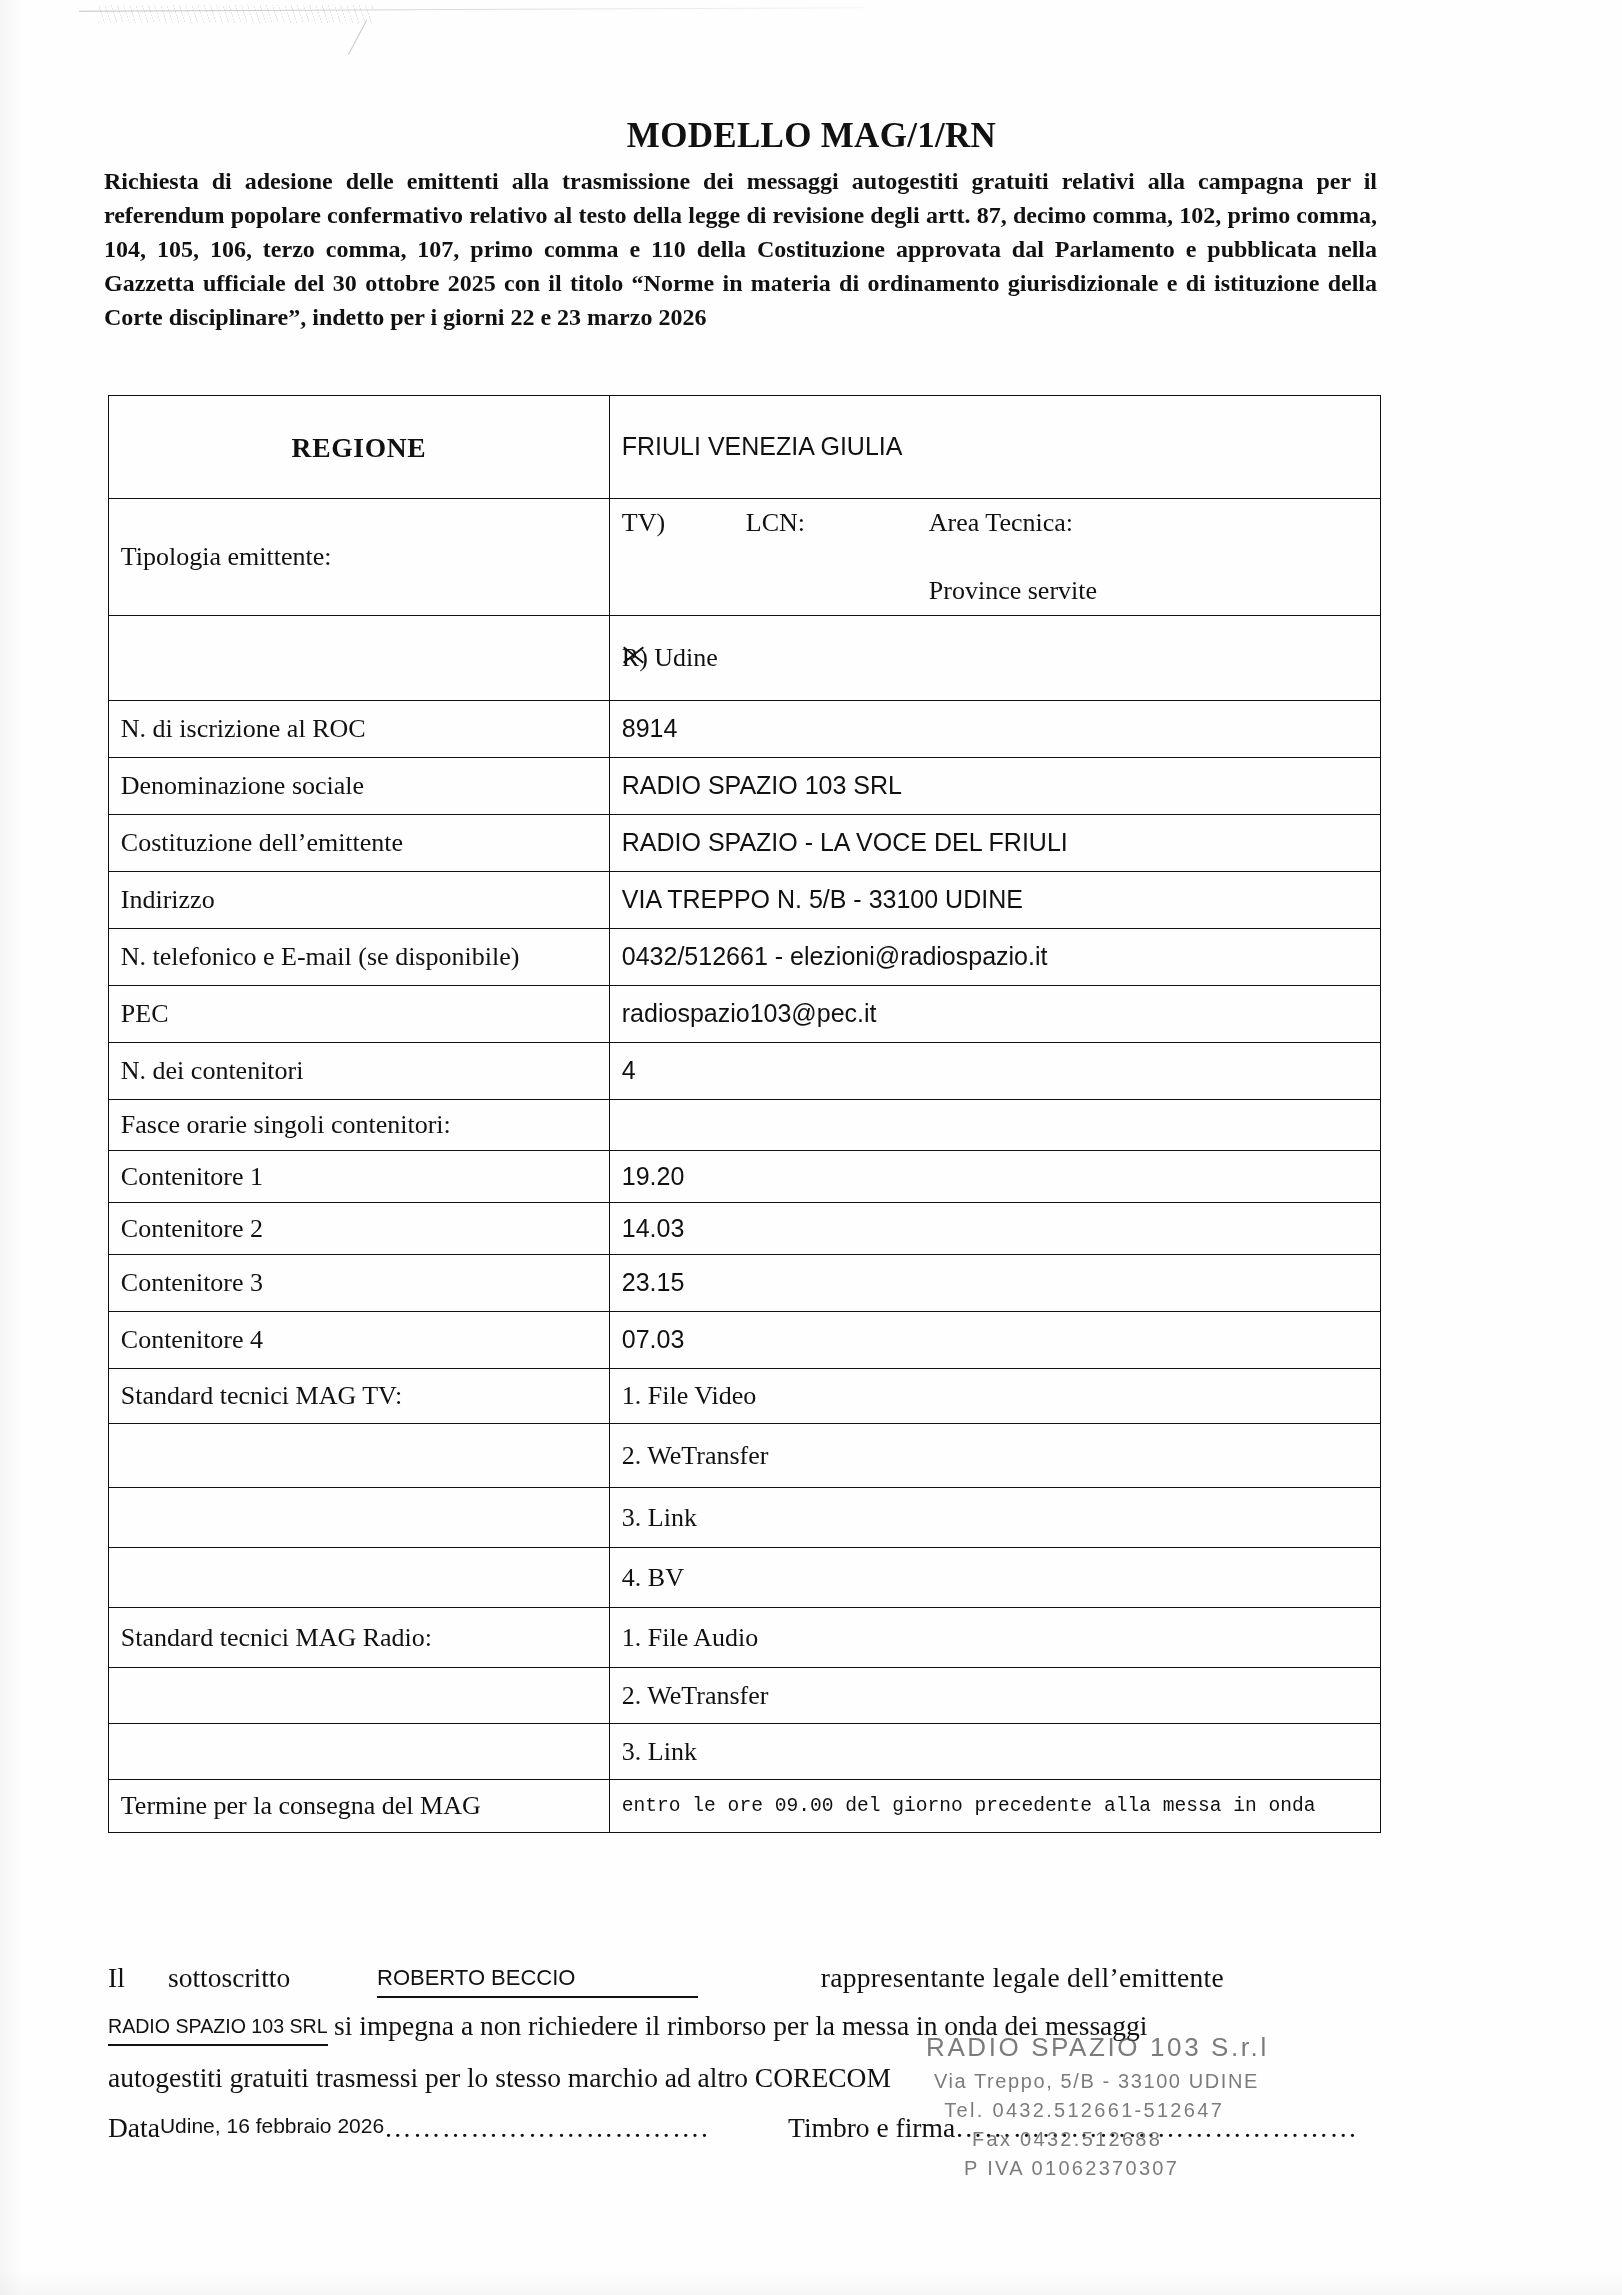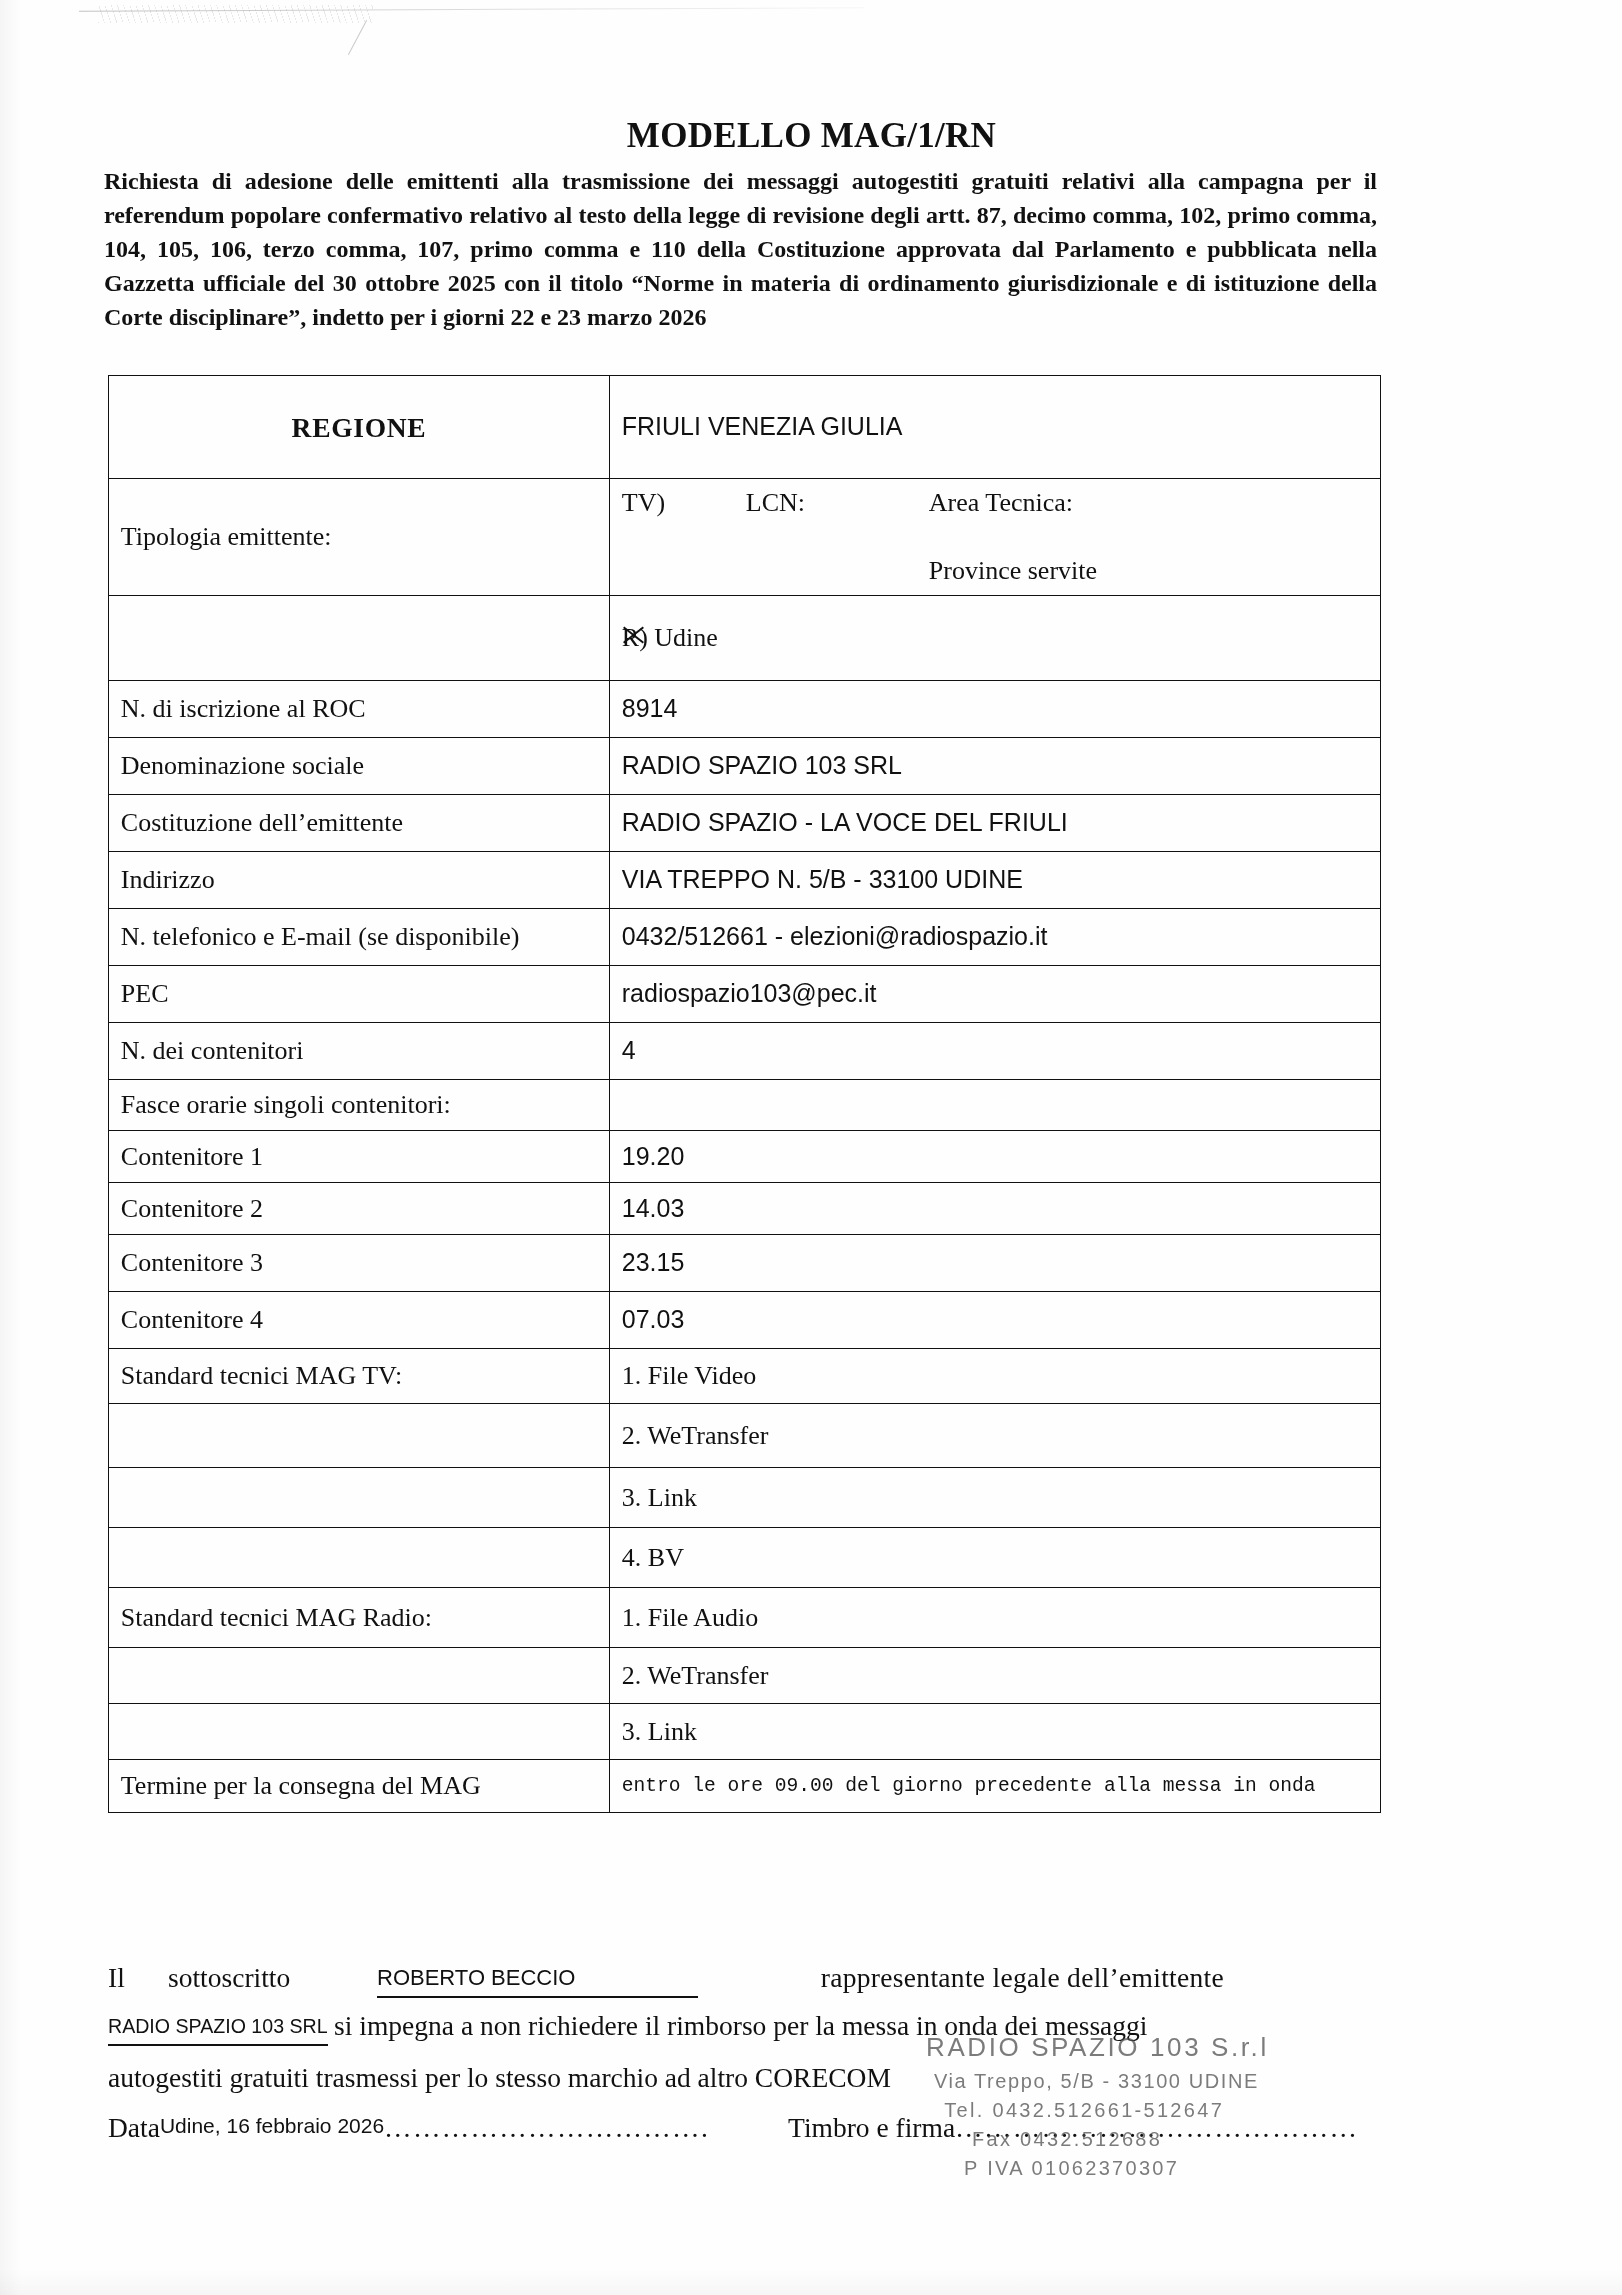--- a/index.html
+++ b/index.html
@@ -23,21 +23,21 @@
     background:linear-gradient(0deg,rgba(0,0,0,.03),rgba(0,0,0,0));}
 
   
   .doc-title{position:absolute;top:116px;left:0;width:1623px;text-align:center;
     font-size:35px;font-weight:bold;letter-spacing:0.3px;}
   .intro{position:absolute;top:164px;left:104px;width:1273px;
     font-size:24px;font-weight:bold;line-height:1.42;
     text-align:justify;text-justify:inter-word;}
 
   
-  .tbl{position:absolute;left:108px;top:375px;width:1273px;
+  .tbl{position:absolute;left:108px;top:395px;width:1273px;
        border-collapse:collapse;table-layout:fixed;}
   .tbl td{border:1.3px solid #111;vertical-align:middle;padding:0 11.8px;}
   .c-lab{width:501px;}
   .c-val{width:771px;}
 
   .lab{font-size:26px;line-height:1.2;}
   .lab-c{text-align:center;font-weight:bold;font-size:27.5px;letter-spacing:0.7px;}
   .val-sans{font-family:"Liberation Sans","DejaVu Sans",sans-serif;
     font-size:25px;line-height:1.25;}
   .val-serif{font-size:26px;line-height:1.3;}

